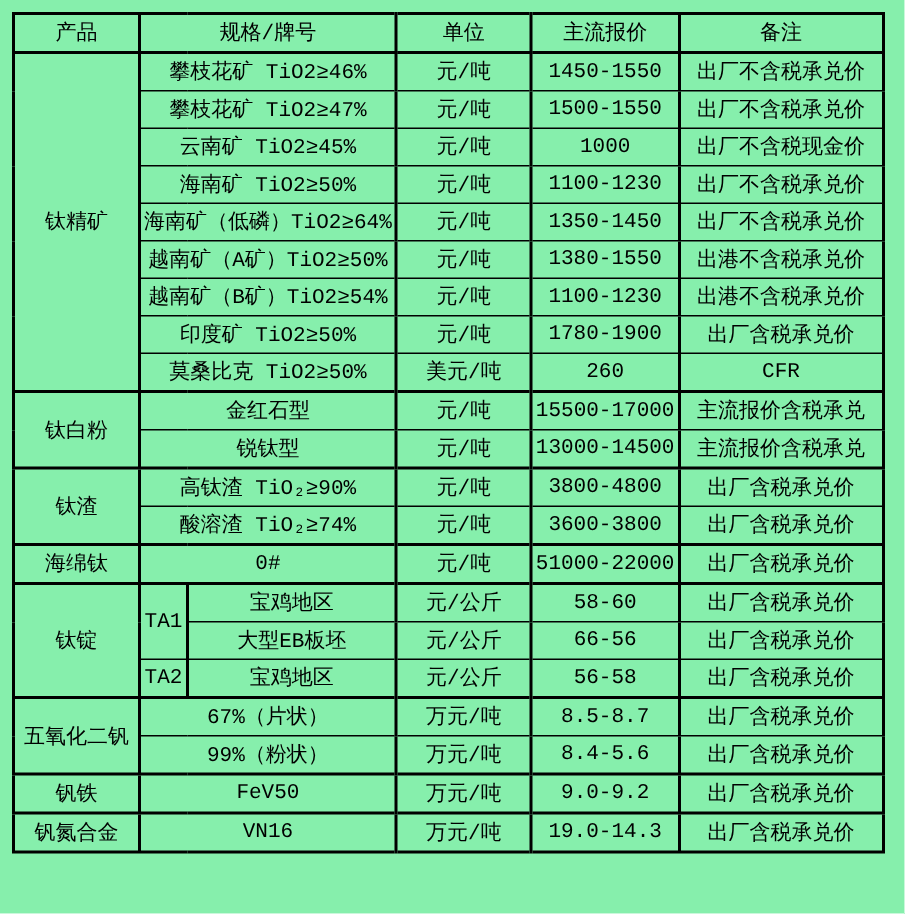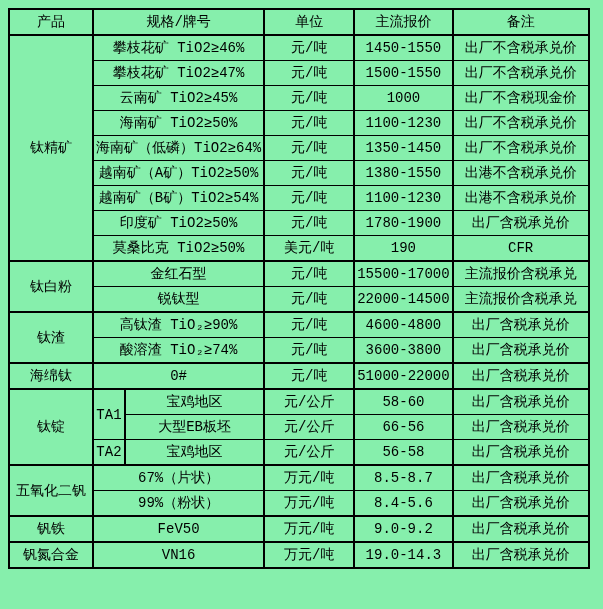--- a/index.html
+++ b/index.html
@@ -123,43 +123,43 @@
       </tr>
       <tr>
         <td colspan="2">印度矿 TiO2≥50%</td>
         <td>元/吨</td>
         <td>1780-1900</td>
         <td>出厂含税承兑价</td>
       </tr>
       <tr>
         <td colspan="2">莫桑比克 TiO2≥50%</td>
         <td>美元/吨</td>
-        <td>190</td>
+        <td>260</td>
         <td>CFR</td>
       </tr>
 
       <tr class="g">
         <td rowspan="2">钛白粉</td>
         <td colspan="2">金红石型</td>
         <td>元/吨</td>
         <td>15500-17000</td>
         <td>主流报价含税承兑</td>
       </tr>
       <tr>
         <td colspan="2">锐钛型</td>
         <td>元/吨</td>
-        <td>22000-14500</td>
+        <td>13000-14500</td>
         <td>主流报价含税承兑</td>
       </tr>
 
       <tr class="g">
         <td rowspan="2">钛渣</td>
         <td colspan="2">高钛渣 TiO₂≥90%</td>
         <td>元/吨</td>
-        <td>4600-4800</td>
+        <td>3800-4800</td>
         <td>出厂含税承兑价</td>
       </tr>
       <tr>
         <td colspan="2">酸溶渣 TiO₂≥74%</td>
         <td>元/吨</td>
         <td>3600-3800</td>
         <td>出厂含税承兑价</td>
       </tr>
 
       <tr class="g">

